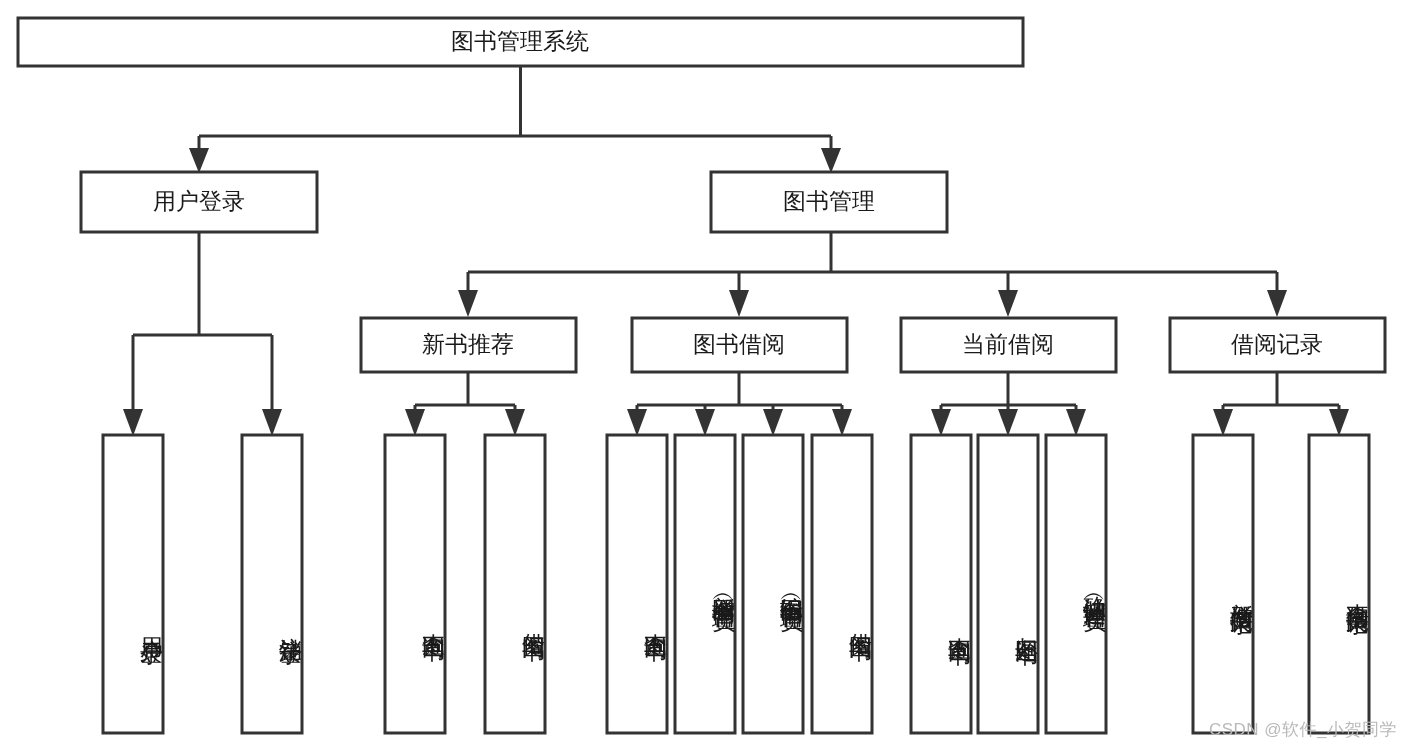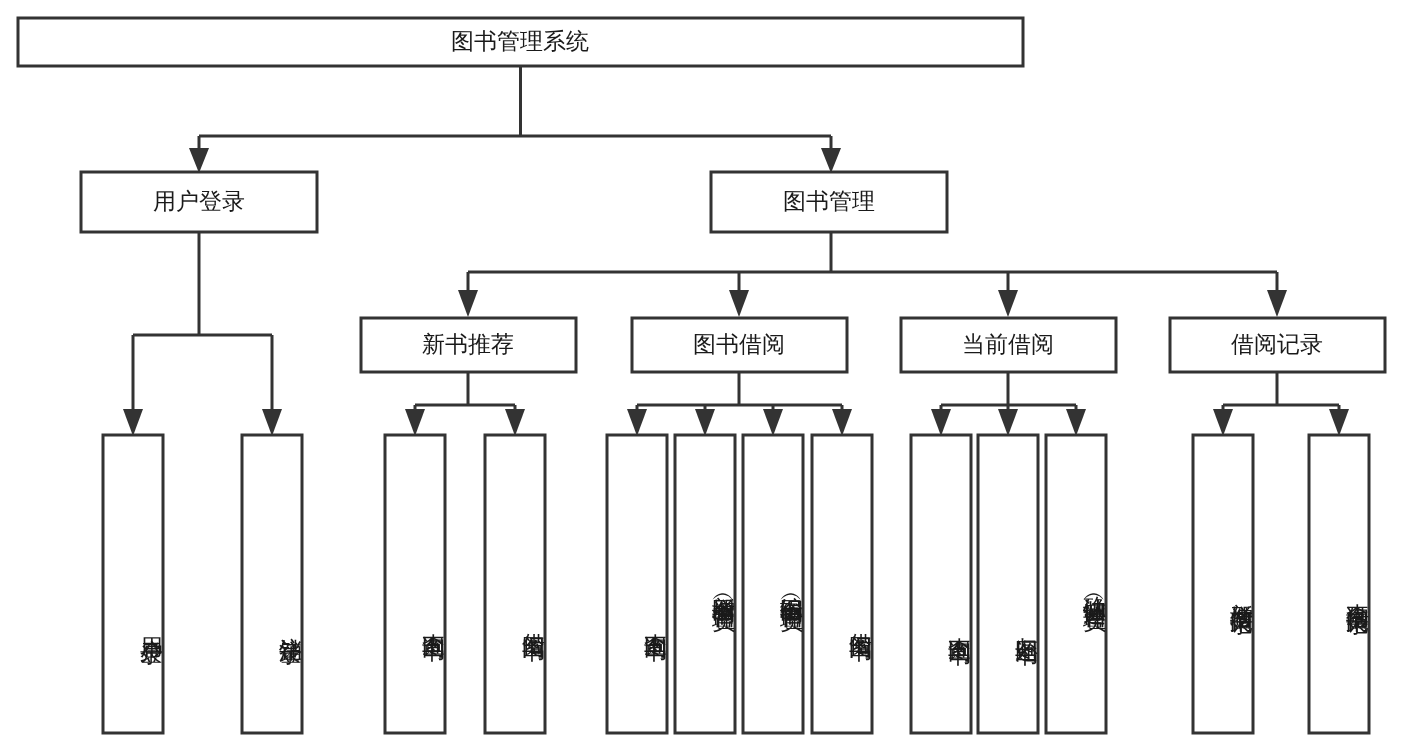--- a/index.html
+++ b/index.html
@@ -200,13 +200,14 @@
   <div class="node-label-v" style="left:743px; top:441px; width:60px; height:292px;">编辑图书（管理员）</div>
   <div class="node-label-v" style="left:812px; top:505px; width:60px; height:228px;">借阅图书</div>
 
   <div class="node-label-v" style="left:911px; top:512px; width:60px; height:221px;">查询图书</div>
   <div class="node-label-v" style="left:978px; top:512px; width:60px; height:221px;">归还图书</div>
   <div class="node-label-v" style="left:1046px; top:441px; width:60px; height:292px;">确认归还（管理员）</div>
 
   <div class="node-label-v" style="left:1193px; top:448px; width:60px; height:285px;">新增借阅记录</div>
   <div class="node-label-v" style="left:1309px; top:448px; width:60px; height:285px;">查询借阅记录</div>
 
+  <div class="watermark">CSDN @软件_小贺同学</div>
 </div>
 
 </body></html>

